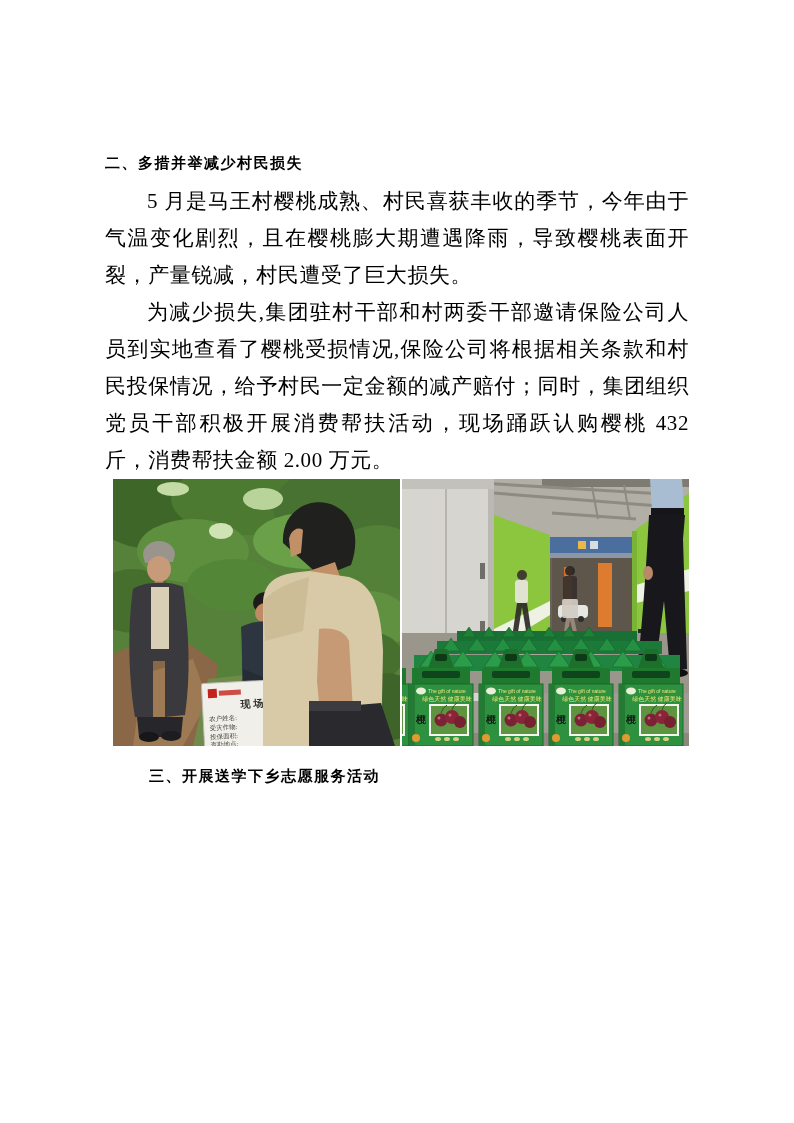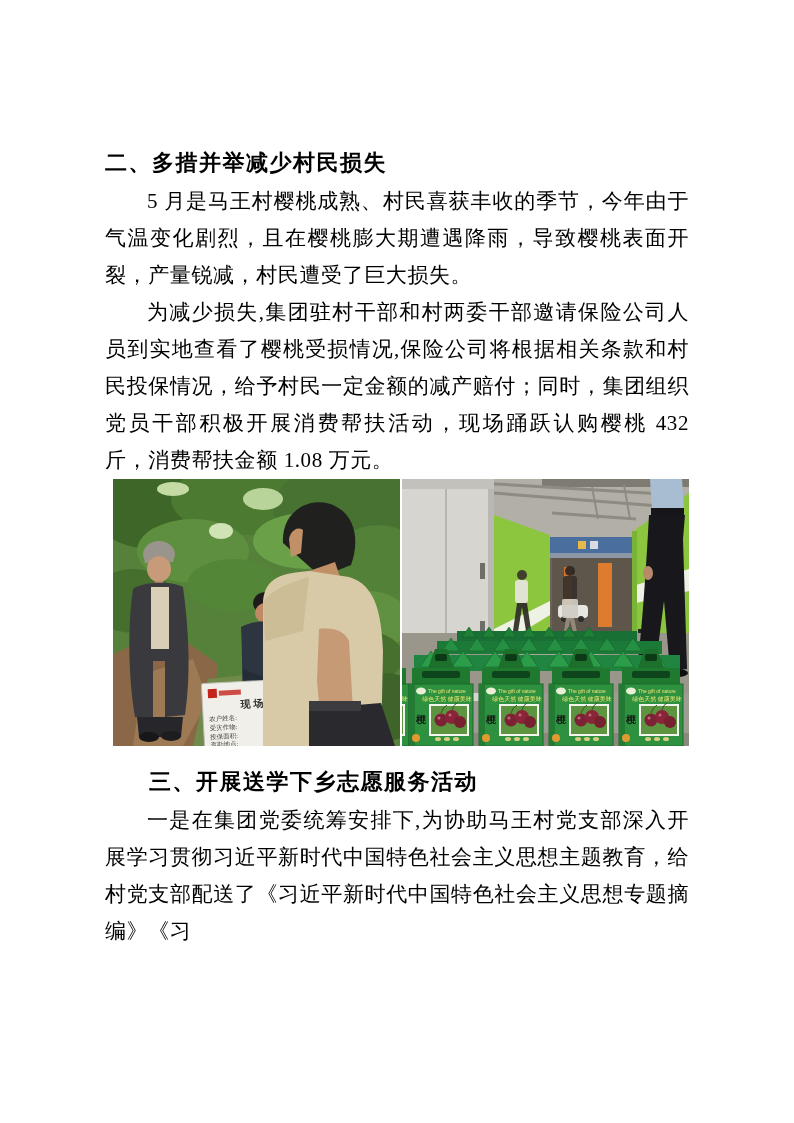--- a/index.html
+++ b/index.html
@@ -10,27 +10,27 @@
     margin:0 auto;
     background:#ffffff;
     overflow:hidden;
     padding:147px 105px 0 105px;
     font-family:"Liberation Serif","DejaVu Serif",serif;
     color:#000;
   }
   .sec-heading {
     font-family:"Liberation Sans","DejaVu Sans",sans-serif;
     font-weight:700;
-    font-size:22px;
+    font-size:15px;
     line-height:32px;
     letter-spacing:1.5px;
     color:#000;
     margin-bottom:4px;
   }
-  .sec-heading.indented { padding-left:44px; margin-top:20px; }
+  .sec-heading.indented { padding-left:44px; margin-top:14px; }
   .para {
     font-size:21px;
     line-height:37px;
     letter-spacing:.6px;
     text-align:justify;
     text-indent:2em;
     color:#000;
   }
   .photo-row {
     display:flex;
@@ -39,21 +39,21 @@
   }
   .photo { display:block; width:287px; height:267px; }
 </style>
 </head>
 <body>
 
 <div class="page">
 
   <div class="sec-heading">二、多措并举减少村民损失</div>
   <p class="para">5 月是马王村樱桃成熟、村民喜获丰收的季节，今年由于气温变化剧烈，且在樱桃膨大期遭遇降雨，导致樱桃表面开裂，产量锐减，村民遭受了巨大损失。</p>
-  <p class="para">为减少损失,集团驻村干部和村两委干部邀请保险公司人员到实地查看了樱桃受损情况,保险公司将根据相关条款和村民投保情况，给予村民一定金额的减产赔付；同时，集团组织党员干部积极开展消费帮扶活动，现场踊跃认购樱桃 432 斤，消费帮扶金额 1.08 万元。</p>
+  <p class="para">为减少损失,集团驻村干部和村两委干部邀请保险公司人员到实地查看了樱桃受损情况,保险公司将根据相关条款和村民投保情况，给予村民一定金额的减产赔付；同时，集团组织党员干部积极开展消费帮扶活动，现场踊跃认购樱桃 432 斤，消费帮扶金额 2.00 万元。</p>
 
   <div class="photo-row">
 
     <svg class="photo" viewBox="0 0 287 267" preserveAspectRatio="none">
       <rect width="287" height="267" fill="#55813a"></rect>
       <g>
         <ellipse cx="40" cy="30" rx="62" ry="40" fill="#3e6628"></ellipse>
         <ellipse cx="130" cy="20" rx="72" ry="36" fill="#4c7a30"></ellipse>
         <ellipse cx="232" cy="28" rx="72" ry="42" fill="#477231"></ellipse>
         <ellipse cx="80" cy="72" rx="56" ry="32" fill="#5d8f3e"></ellipse>
@@ -225,15 +225,14 @@
       <use href="#giftbox" x="-58" y="167"></use>
       <use href="#giftbox" x="6" y="167"></use>
       <use href="#giftbox" x="76" y="167"></use>
       <use href="#giftbox" x="146" y="167"></use>
       <use href="#giftbox" x="216" y="167"></use>
     </svg>
 
   </div>
 
   <div class="sec-heading indented">三、开展送学下乡志愿服务活动</div>
-  <p class="para">一是在集团党委统筹安排下,为协助马王村党支部深入开展学习贯彻习近平新时代中国特色社会主义思想主题教育，给村党支部配送了《习近平新时代中国特色社会主义思想专题摘编》《习</p>
 
 </div>
 
 </body></html>

